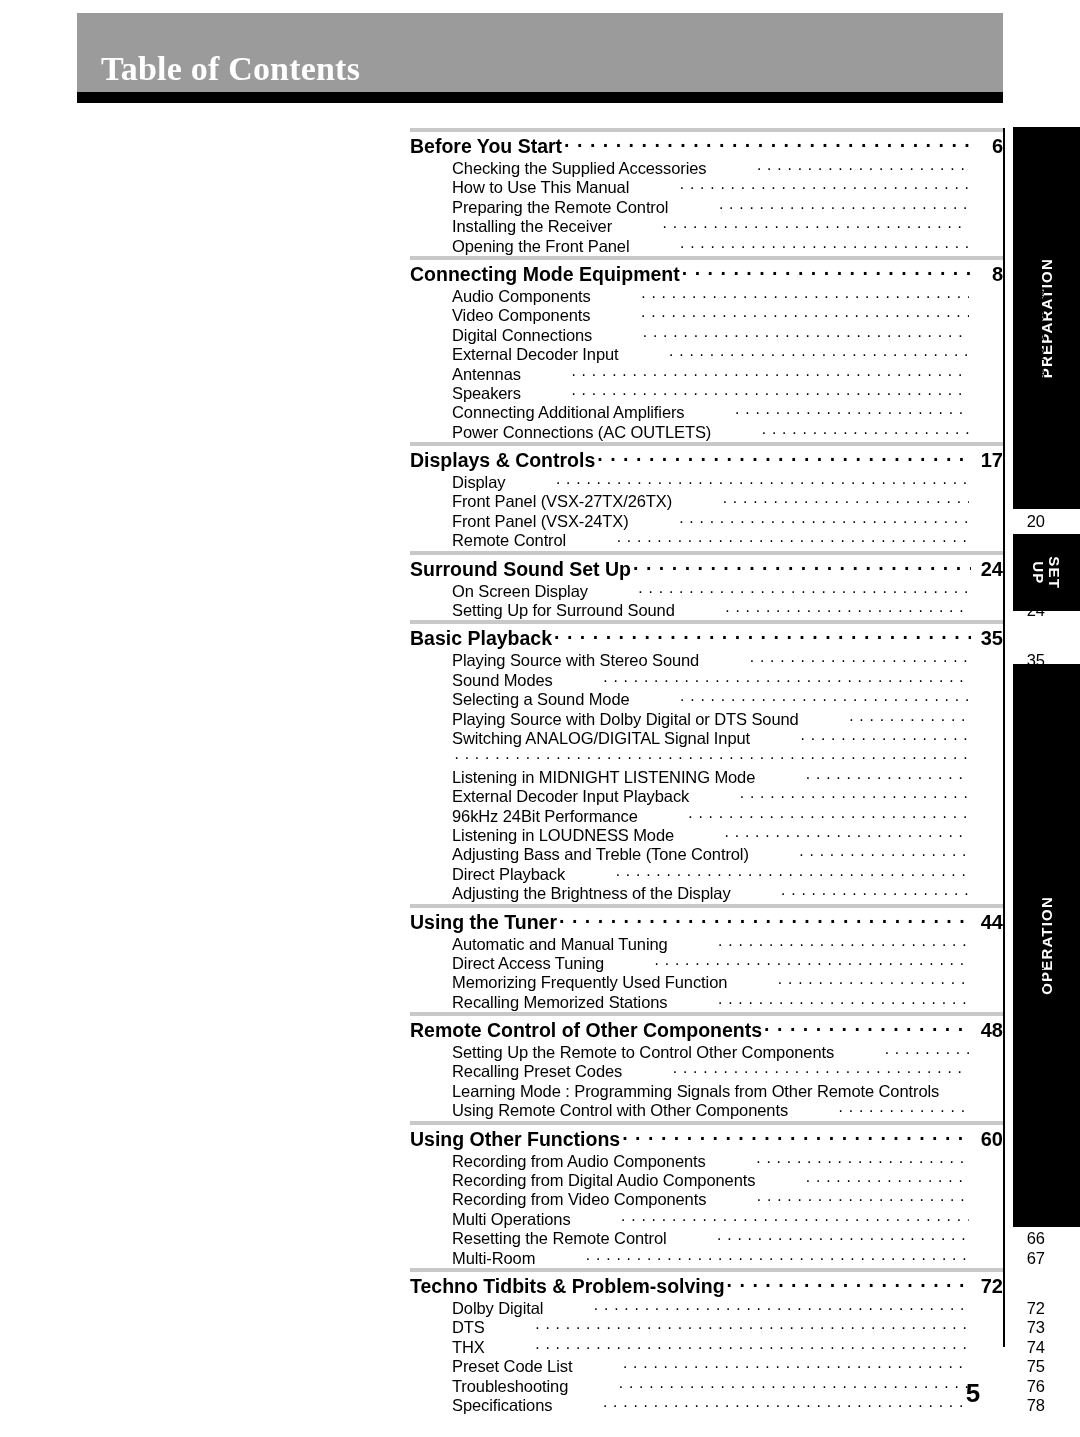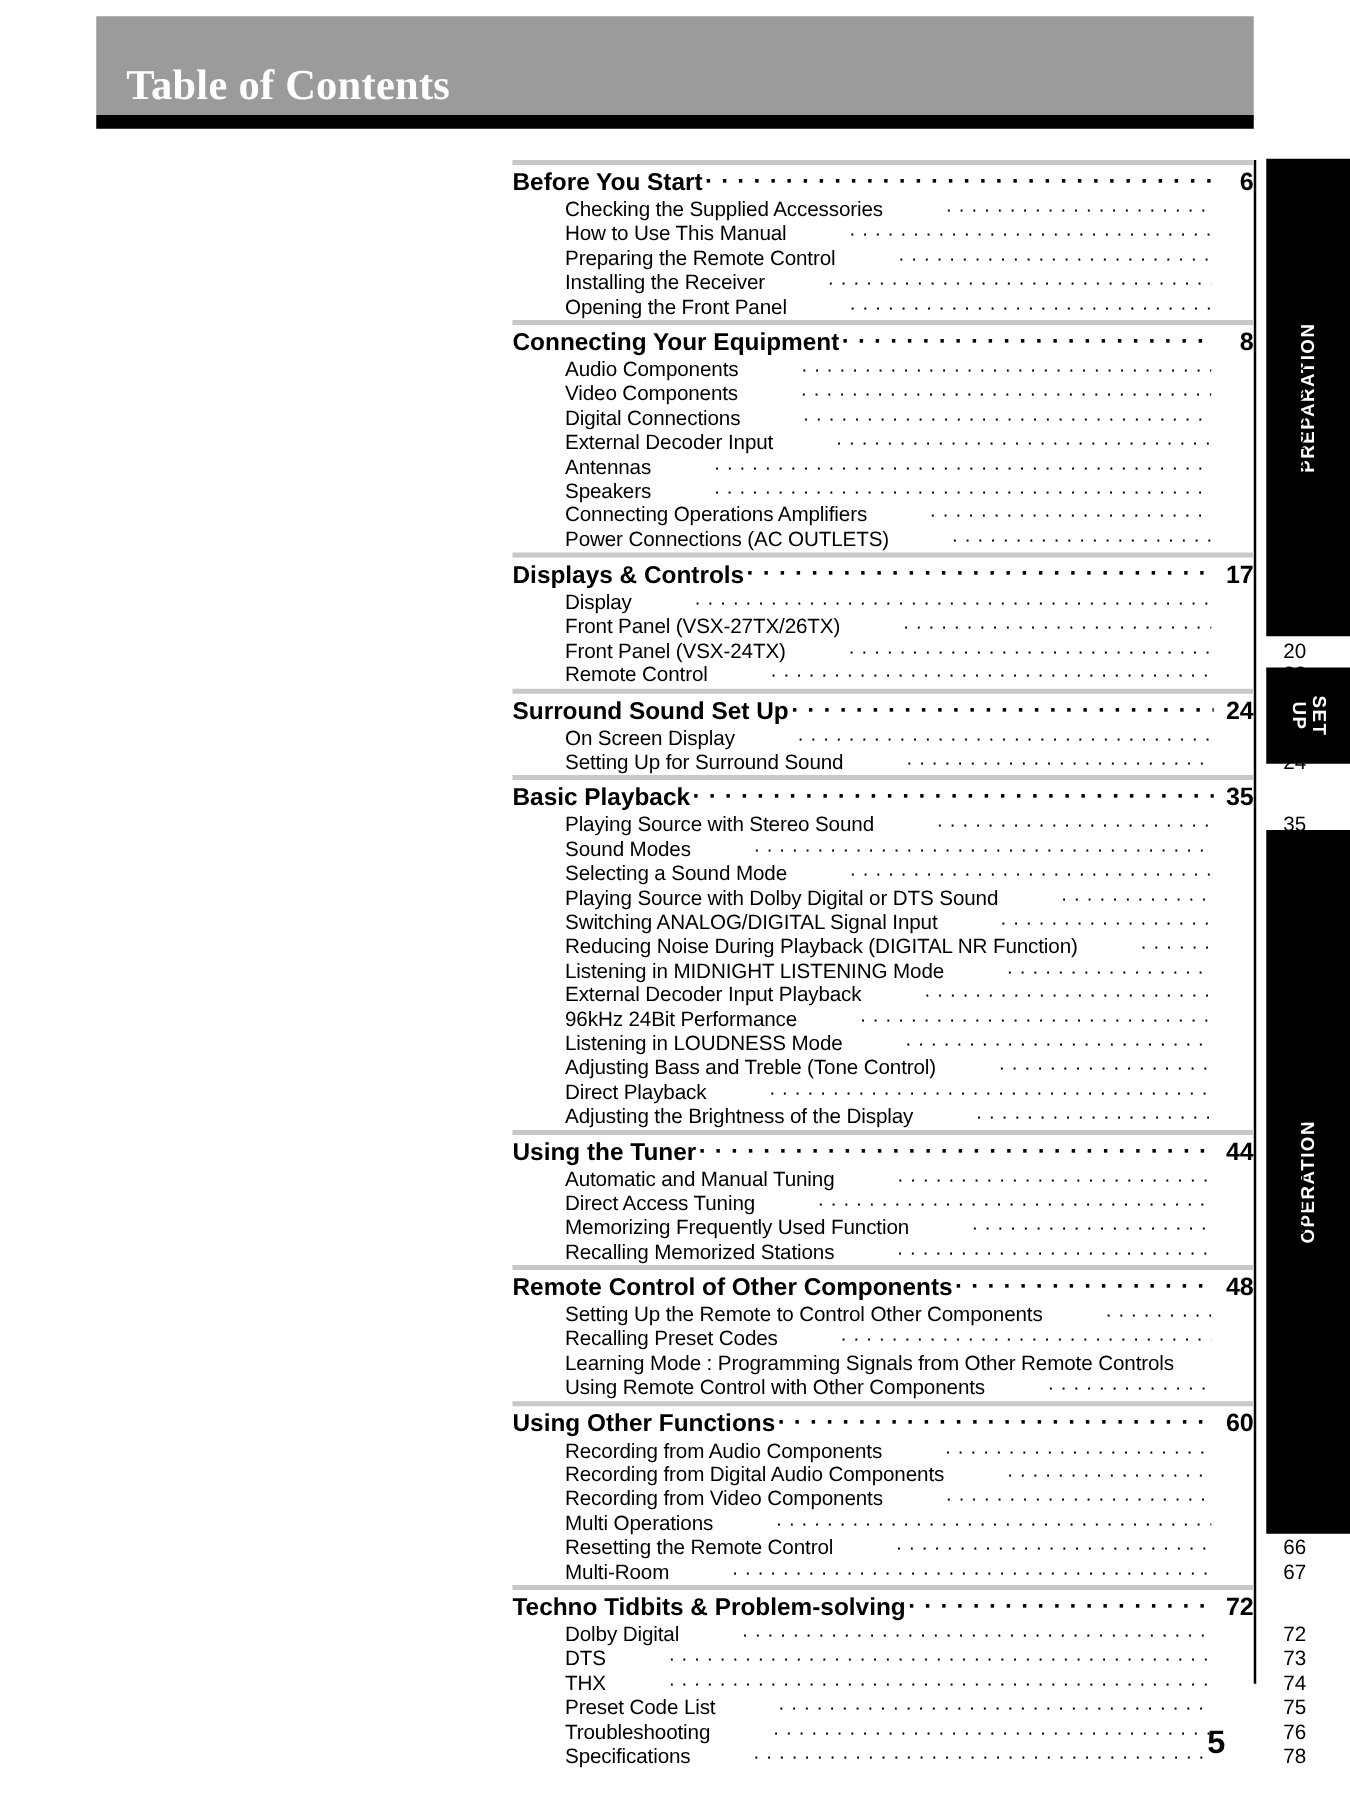--- a/index.html
+++ b/index.html
@@ -204,21 +204,21 @@
       </div>
       <div class="toc-row sub-item">
         <span class="toc-label">Opening the Front Panel</span>
         <span class="toc-leader">· · · · · · · · · · · · · · · · · · · · · · · · · · · · · · · · · · · · · · · · · · · · · · · · · · · · · · · · · · · · · · · · · · · · · · · · · · · · · · · · · · · · · · · · · · · · · · · · · · · · · · · · · · · · · · · · · · · · · · · · · · · · · · · · · · · · · · · · · · · · · · · · · · · · · · · · · · · · · · · </span>
         <span class="toc-page">7</span>
       </div>
     </div>
     <div class="section">
       <div class="sec-rule"></div>
       <div class="toc-row sec-head">
-        <span class="toc-label">Connecting Your Equipment</span>
+        <span class="toc-label">Connecting Mode Equipment</span>
         <span class="toc-leader">· · · · · · · · · · · · · · · · · · · · · · · · · · · · · · · · · · · · · · · · · · · · · · · · · · · · · · · · · · · · · · · · · · · · · · · · · · · · · · · · · · · · · · · · · · · · · · · · · · · · · · · · · · · · · · · · · · · · · · · · · · · · · · · · · · · · · · · · · · · · · · · · · · · · · · · · · · · · · · · </span>
         <span class="toc-page">8</span>
       </div>
       <div class="toc-row sub-item">
         <span class="toc-label">Audio Components</span>
         <span class="toc-leader">· · · · · · · · · · · · · · · · · · · · · · · · · · · · · · · · · · · · · · · · · · · · · · · · · · · · · · · · · · · · · · · · · · · · · · · · · · · · · · · · · · · · · · · · · · · · · · · · · · · · · · · · · · · · · · · · · · · · · · · · · · · · · · · · · · · · · · · · · · · · · · · · · · · · · · · · · · · · · · · </span>
         <span class="toc-page">8</span>
       </div>
       <div class="toc-row sub-item">
         <span class="toc-label">Video Components</span>
@@ -239,21 +239,21 @@
         <span class="toc-label">Antennas</span>
         <span class="toc-leader">· · · · · · · · · · · · · · · · · · · · · · · · · · · · · · · · · · · · · · · · · · · · · · · · · · · · · · · · · · · · · · · · · · · · · · · · · · · · · · · · · · · · · · · · · · · · · · · · · · · · · · · · · · · · · · · · · · · · · · · · · · · · · · · · · · · · · · · · · · · · · · · · · · · · · · · · · · · · · · · </span>
         <span class="toc-page">13</span>
       </div>
       <div class="toc-row sub-item">
         <span class="toc-label">Speakers</span>
         <span class="toc-leader">· · · · · · · · · · · · · · · · · · · · · · · · · · · · · · · · · · · · · · · · · · · · · · · · · · · · · · · · · · · · · · · · · · · · · · · · · · · · · · · · · · · · · · · · · · · · · · · · · · · · · · · · · · · · · · · · · · · · · · · · · · · · · · · · · · · · · · · · · · · · · · · · · · · · · · · · · · · · · · · </span>
         <span class="toc-page">14</span>
       </div>
       <div class="toc-row sub-item">
-        <span class="toc-label">Connecting Operations Amplifiers</span>
+        <span class="toc-label">Connecting Additional Amplifiers</span>
         <span class="toc-leader">· · · · · · · · · · · · · · · · · · · · · · · · · · · · · · · · · · · · · · · · · · · · · · · · · · · · · · · · · · · · · · · · · · · · · · · · · · · · · · · · · · · · · · · · · · · · · · · · · · · · · · · · · · · · · · · · · · · · · · · · · · · · · · · · · · · · · · · · · · · · · · · · · · · · · · · · · · · · · · · </span>
         <span class="toc-page">16</span>
       </div>
       <div class="toc-row sub-item">
         <span class="toc-label">Power Connections (AC OUTLETS)</span>
         <span class="toc-leader">· · · · · · · · · · · · · · · · · · · · · · · · · · · · · · · · · · · · · · · · · · · · · · · · · · · · · · · · · · · · · · · · · · · · · · · · · · · · · · · · · · · · · · · · · · · · · · · · · · · · · · · · · · · · · · · · · · · · · · · · · · · · · · · · · · · · · · · · · · · · · · · · · · · · · · · · · · · · · · · </span>
         <span class="toc-page">16</span>
       </div>
     </div>
     <div class="section">
@@ -328,21 +328,20 @@
         <span class="toc-label">Playing Source with Dolby Digital or DTS Sound</span>
         <span class="toc-leader">· · · · · · · · · · · · · · · · · · · · · · · · · · · · · · · · · · · · · · · · · · · · · · · · · · · · · · · · · · · · · · · · · · · · · · · · · · · · · · · · · · · · · · · · · · · · · · · · · · · · · · · · · · · · · · · · · · · · · · · · · · · · · · · · · · · · · · · · · · · · · · · · · · · · · · · · · · · · · · · </span>
         <span class="toc-page">39</span>
       </div>
       <div class="toc-row sub-item">
         <span class="toc-label">Switching ANALOG/DIGITAL Signal Input</span>
         <span class="toc-leader">· · · · · · · · · · · · · · · · · · · · · · · · · · · · · · · · · · · · · · · · · · · · · · · · · · · · · · · · · · · · · · · · · · · · · · · · · · · · · · · · · · · · · · · · · · · · · · · · · · · · · · · · · · · · · · · · · · · · · · · · · · · · · · · · · · · · · · · · · · · · · · · · · · · · · · · · · · · · · · · </span>
         <span class="toc-page">40</span>
       </div>
       <div class="toc-row sub-item">
-        <span class="toc-label">Reducing Noise During Playback (DIGITAL NR Function)</span>
         <span class="toc-leader">· · · · · · · · · · · · · · · · · · · · · · · · · · · · · · · · · · · · · · · · · · · · · · · · · · · · · · · · · · · · · · · · · · · · · · · · · · · · · · · · · · · · · · · · · · · · · · · · · · · · · · · · · · · · · · · · · · · · · · · · · · · · · · · · · · · · · · · · · · · · · · · · · · · · · · · · · · · · · · · </span>
         <span class="toc-page">41</span>
       </div>
       <div class="toc-row sub-item">
         <span class="toc-label">Listening in MIDNIGHT LISTENING Mode</span>
         <span class="toc-leader">· · · · · · · · · · · · · · · · · · · · · · · · · · · · · · · · · · · · · · · · · · · · · · · · · · · · · · · · · · · · · · · · · · · · · · · · · · · · · · · · · · · · · · · · · · · · · · · · · · · · · · · · · · · · · · · · · · · · · · · · · · · · · · · · · · · · · · · · · · · · · · · · · · · · · · · · · · · · · · · </span>
         <span class="toc-page">41</span>
       </div>
       <div class="toc-row sub-item">
         <span class="toc-label">External Decoder Input Playback</span>

